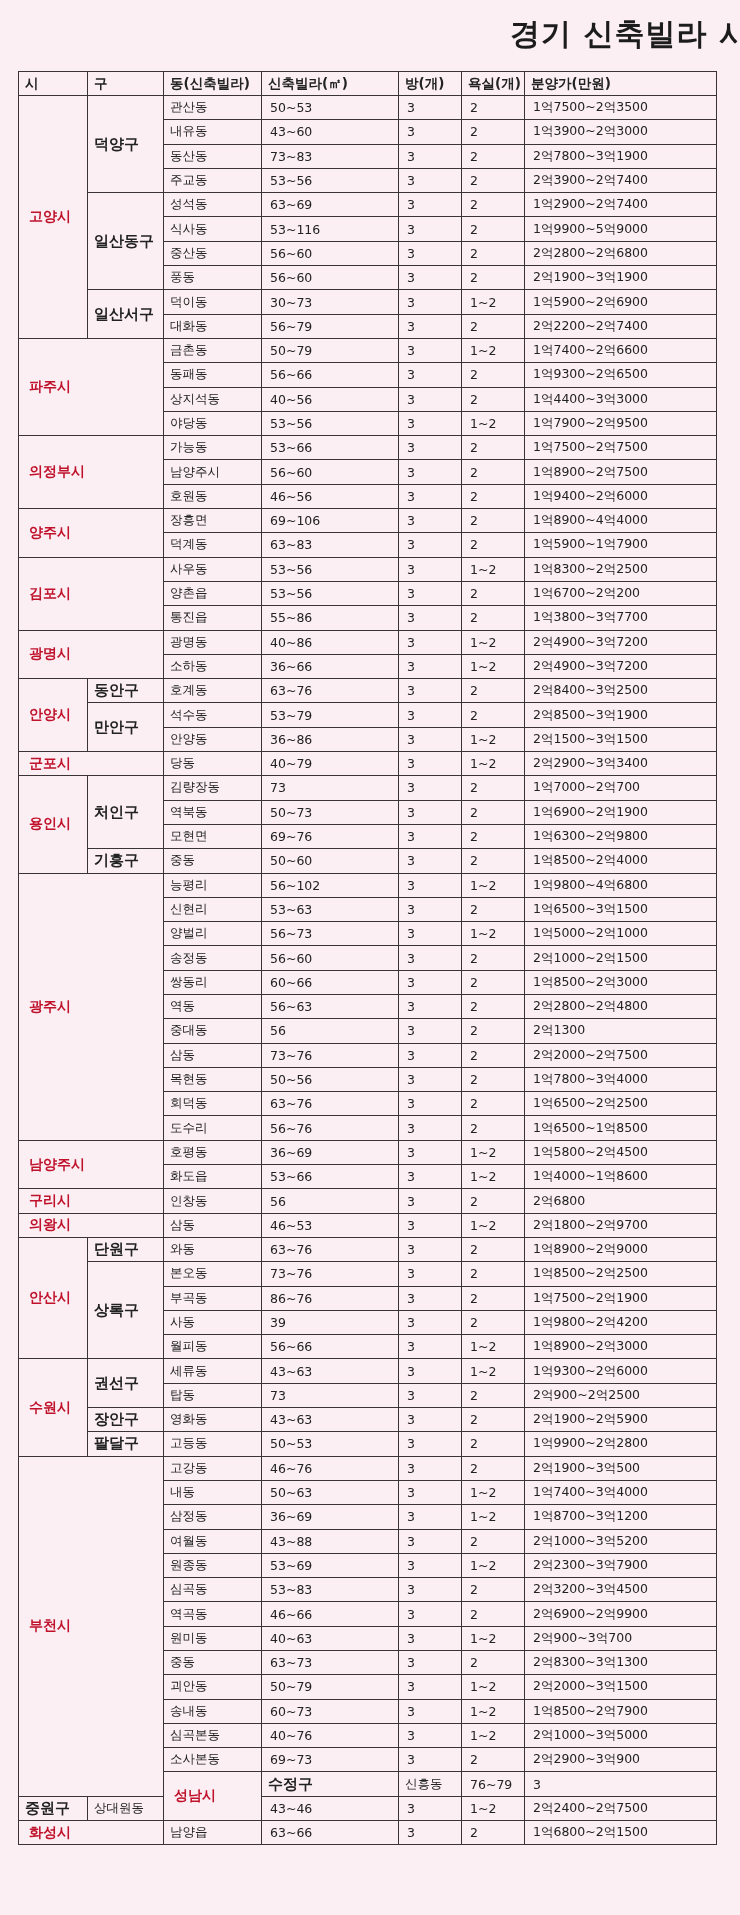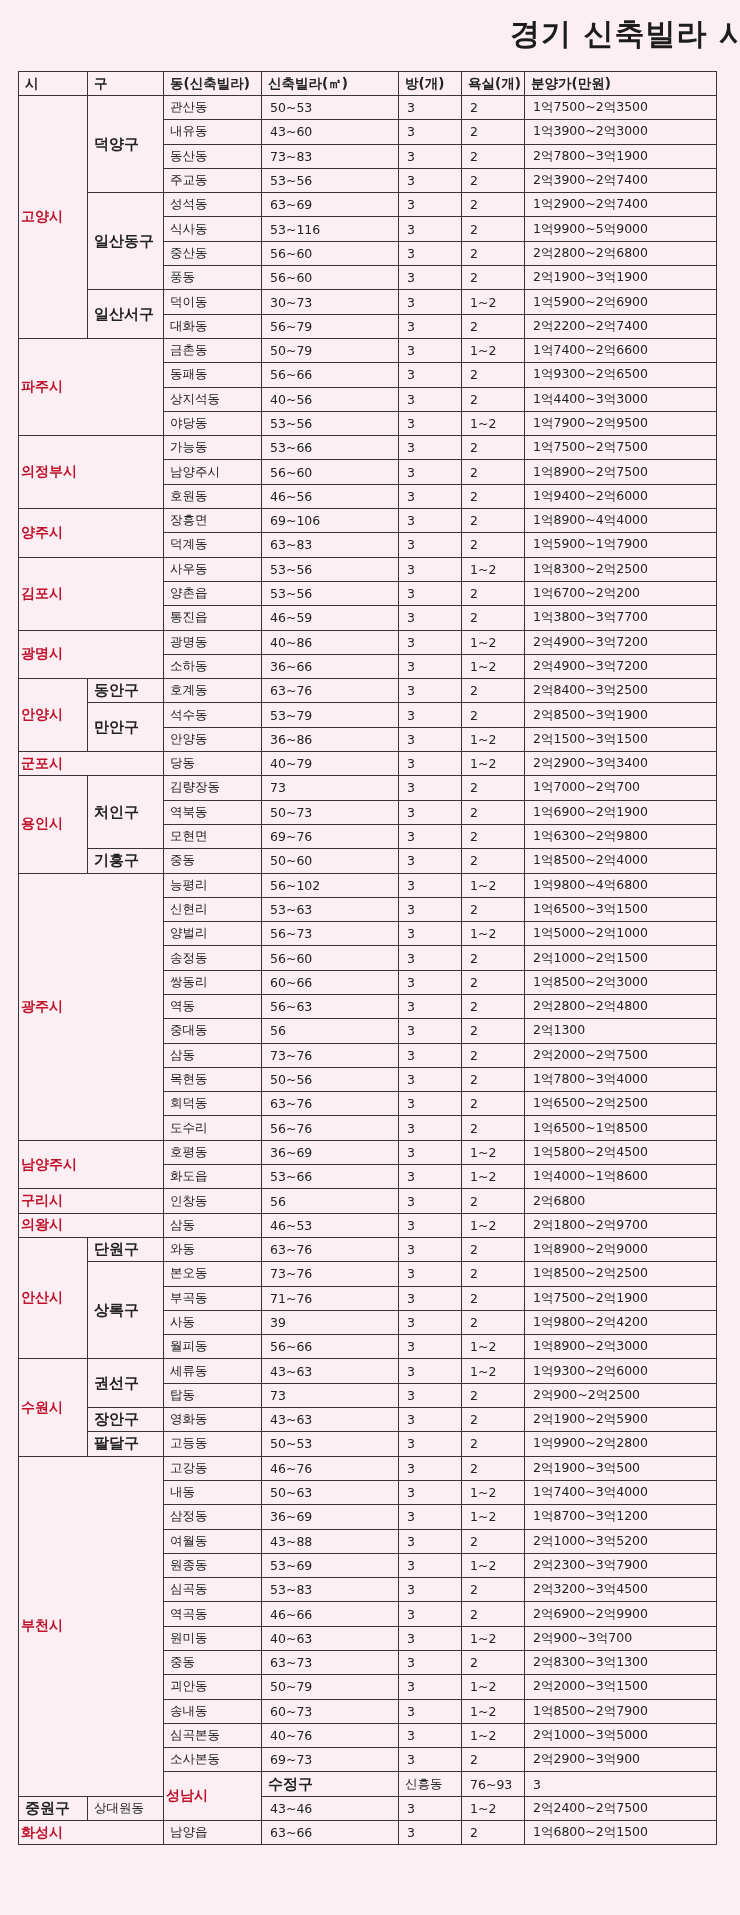--- a/index.html
+++ b/index.html
@@ -41,21 +41,21 @@
     }
     th {
       font-weight: bold;
       font-size: 13.5px;
       height: 23px;
     }
     td.si {
       color: #c0122b;
       font-weight: bold;
       font-size: 14px;
-      padding-left: 2px;
+      padding-left: 10px;
     }
     td.gu {
       font-weight: bold;
       font-size: 15px;
       padding-left: 6px;
     }
     td.num { padding-left: 8px; }
   </style>
 </head>
 <body>
@@ -234,21 +234,21 @@
       </tr>
       <tr>
         <td>양촌읍</td>
         <td class="num">53~56</td>
         <td class="num">3</td>
         <td class="num">2</td>
         <td class="num">1억6700~2억200</td>
       </tr>
       <tr>
         <td>통진읍</td>
-        <td class="num">46~59</td>
+        <td class="num">55~86</td>
         <td class="num">3</td>
         <td class="num">2</td>
         <td class="num">1억3800~3억7700</td>
       </tr>
       <tr>
         <td class="si" rowspan="2" colspan="2">광명시</td>
         <td>광명동</td>
         <td class="num">40~86</td>
         <td class="num">3</td>
         <td class="num">1~2</td>
@@ -445,21 +445,21 @@
       <tr>
         <td class="gu" rowspan="4">상록구</td>
         <td>본오동</td>
         <td class="num">73~76</td>
         <td class="num">3</td>
         <td class="num">2</td>
         <td class="num">1억8500~2억2500</td>
       </tr>
       <tr>
         <td>부곡동</td>
-        <td class="num">71~76</td>
+        <td class="num">86~76</td>
         <td class="num">3</td>
         <td class="num">2</td>
         <td class="num">1억7500~2억1900</td>
       </tr>
       <tr>
         <td>사동</td>
         <td class="num">39</td>
         <td class="num">3</td>
         <td class="num">2</td>
         <td class="num">1억9800~2억4200</td>
@@ -592,21 +592,21 @@
         <td>소사본동</td>
         <td class="num">69~73</td>
         <td class="num">3</td>
         <td class="num">2</td>
         <td class="num">2억2900~3억900</td>
       </tr>
       <tr>
         <td class="si" rowspan="2">성남시</td>
         <td class="gu" rowspan="1">수정구</td>
         <td>신흥동</td>
-        <td class="num">76~93</td>
+        <td class="num">76~79</td>
         <td class="num">3</td>
         <td class="num">2</td>
         <td class="num">3억400~3억5600</td>
       </tr>
       <tr>
         <td class="gu" rowspan="1">중원구</td>
         <td>상대원동</td>
         <td class="num">43~46</td>
         <td class="num">3</td>
         <td class="num">1~2</td>

